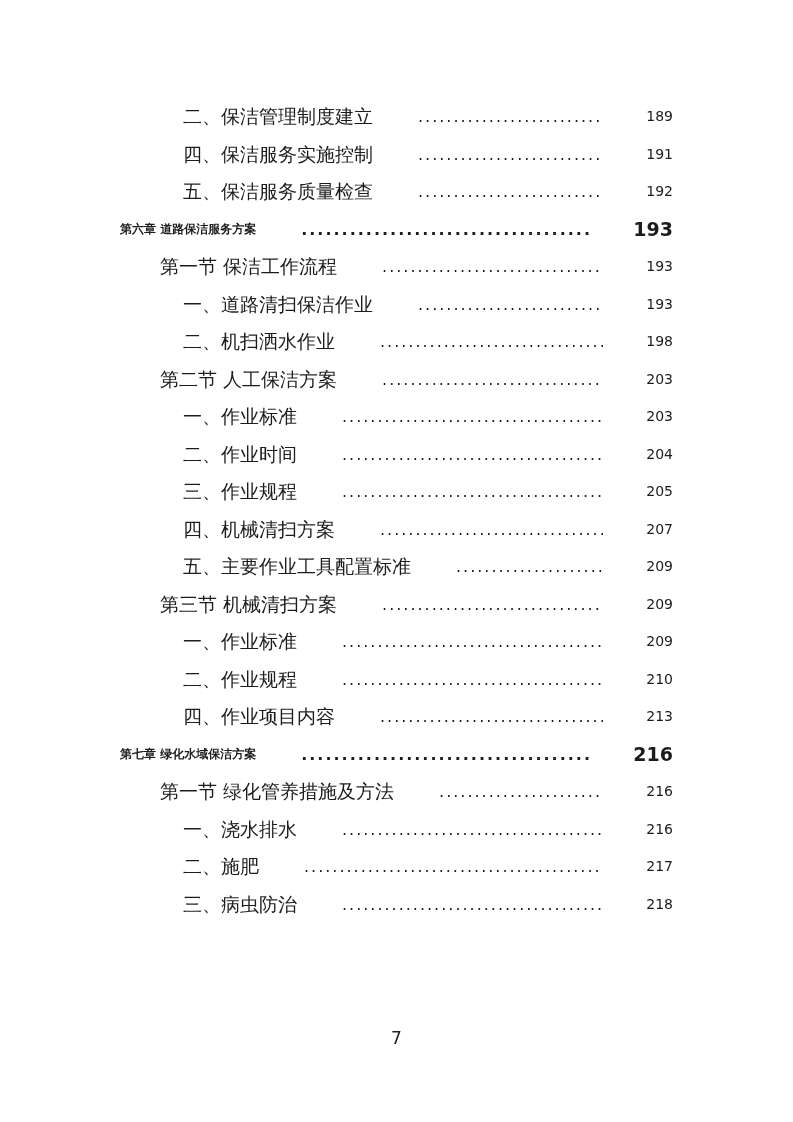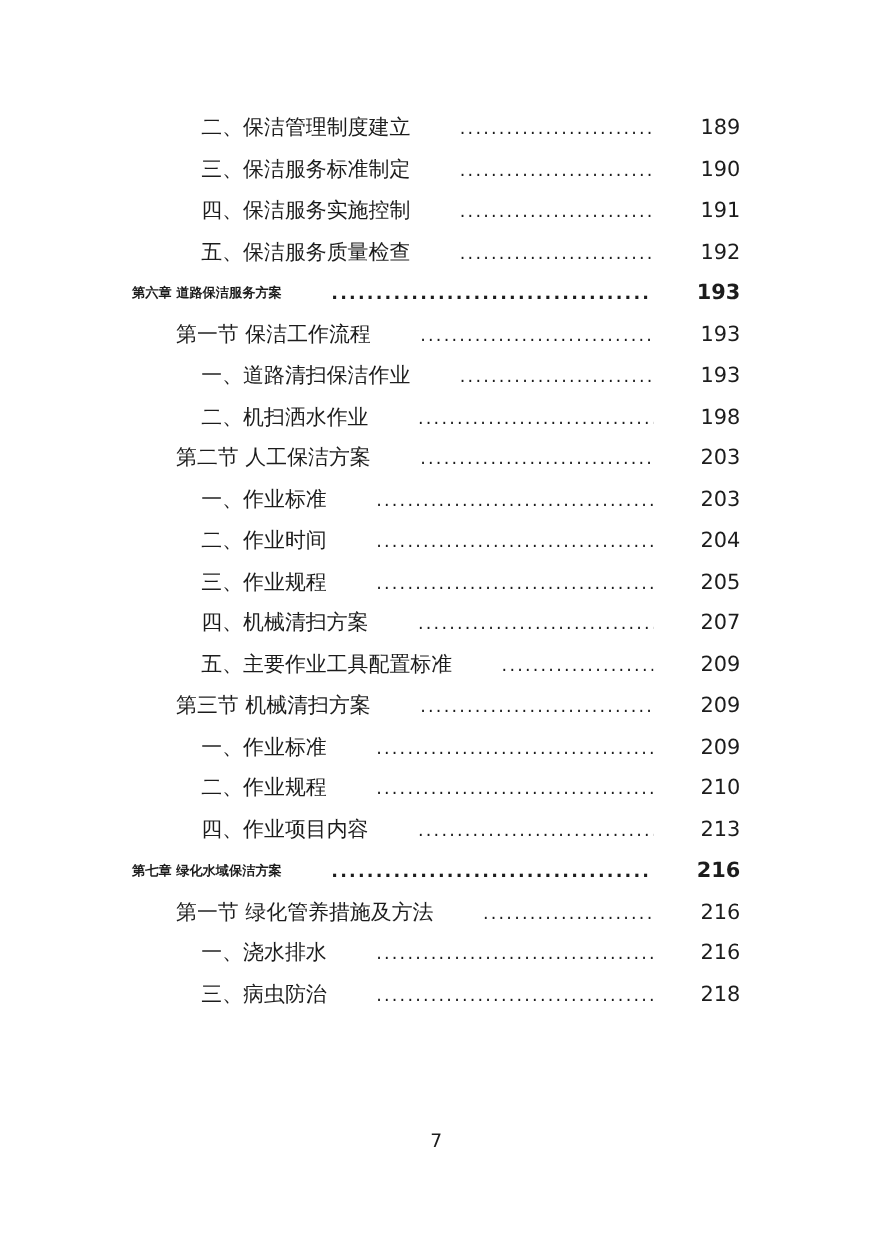--- a/index.html
+++ b/index.html
@@ -38,21 +38,21 @@
     margin: 0 3px 0 5px;
   }
   .row .leader::after {
     content: "...................................................................................................................................................";
     font-size: 16px;
     letter-spacing: 2px;
     font-family: "DejaVu Sans", "Liberation Sans", sans-serif;
   }
   .row .page-num {
     flex: 0 0 auto;
-    font-size: 19px;
+    font-size: 14px;
     font-family: "DejaVu Sans", "Liberation Sans", sans-serif;
   }
   .row.chapter { font-weight: bold; }
   .row.chapter .label { font-size: 12px; }
   .row.chapter .page-num { font-size: 19px; font-weight: bold; }
   .row.section { margin-left: 40px; }
   .row.item    { margin-left: 63px; }
   .footer {
     position: absolute;
     left: 0;
@@ -67,25 +67,20 @@
 </head>
 <body>
 
 <div class="page">
   <div class="toc">
 
     <div class="row item">
       <span class="label">二、保洁管理制度建立</span>
         <span class="leader"></span>
         <span class="page-num">189</span>
-    </div>
-    <div class="row item">
-      <span class="label">三、保洁服务标准制定</span>
-        <span class="leader"></span>
-        <span class="page-num">190</span>
     </div>
     <div class="row item">
       <span class="label">四、保洁服务实施控制</span>
         <span class="leader"></span>
         <span class="page-num">191</span>
     </div>
     <div class="row item">
       <span class="label">五、保洁服务质量检查</span>
         <span class="leader"></span>
         <span class="page-num">192</span>
@@ -169,20 +164,25 @@
       <span class="label">第一节 绿化管养措施及方法</span>
         <span class="leader"></span>
         <span class="page-num">216</span>
     </div>
     <div class="row item">
       <span class="label">一、浇水排水</span>
         <span class="leader"></span>
         <span class="page-num">216</span>
     </div>
     <div class="row item">
+      <span class="label">二、施肥</span>
+        <span class="leader"></span>
+        <span class="page-num">217</span>
+    </div>
+    <div class="row item">
       <span class="label">三、病虫防治</span>
         <span class="leader"></span>
         <span class="page-num">218</span>
     </div>
 
   </div>
 
   <div class="footer">7</div>
 </div>
 

